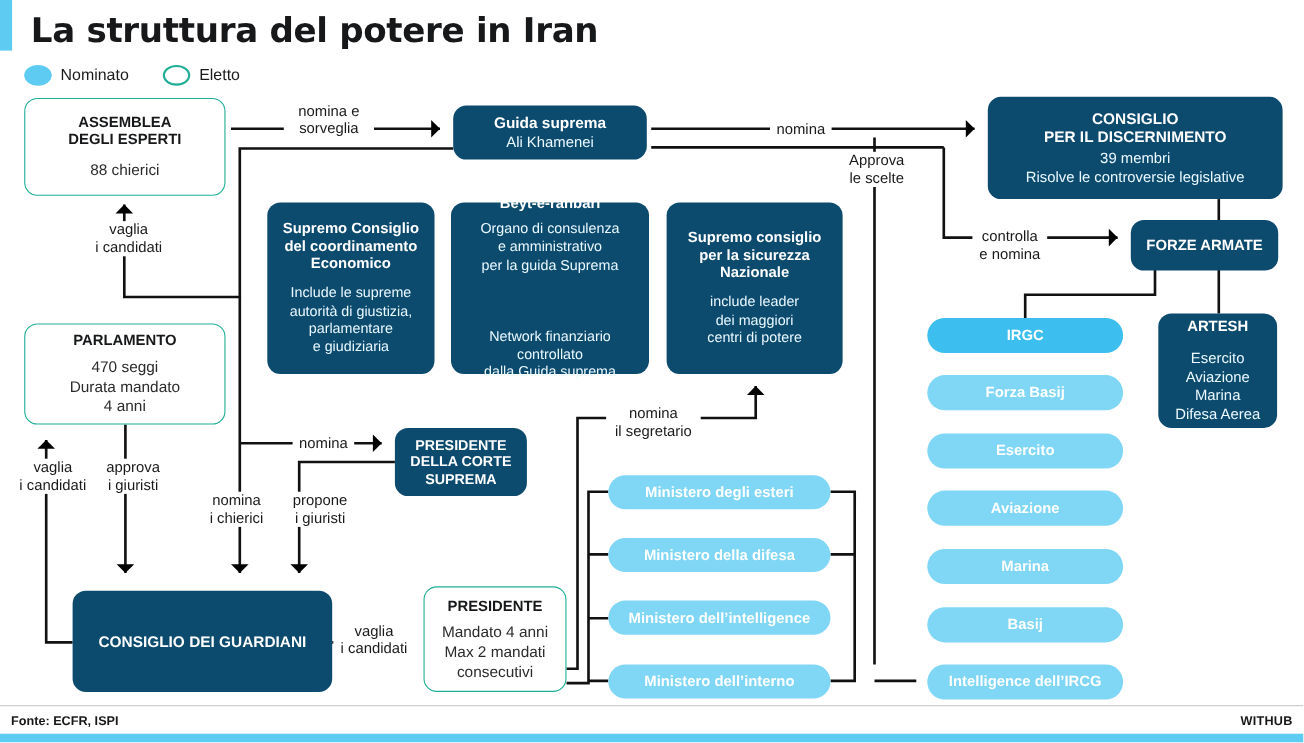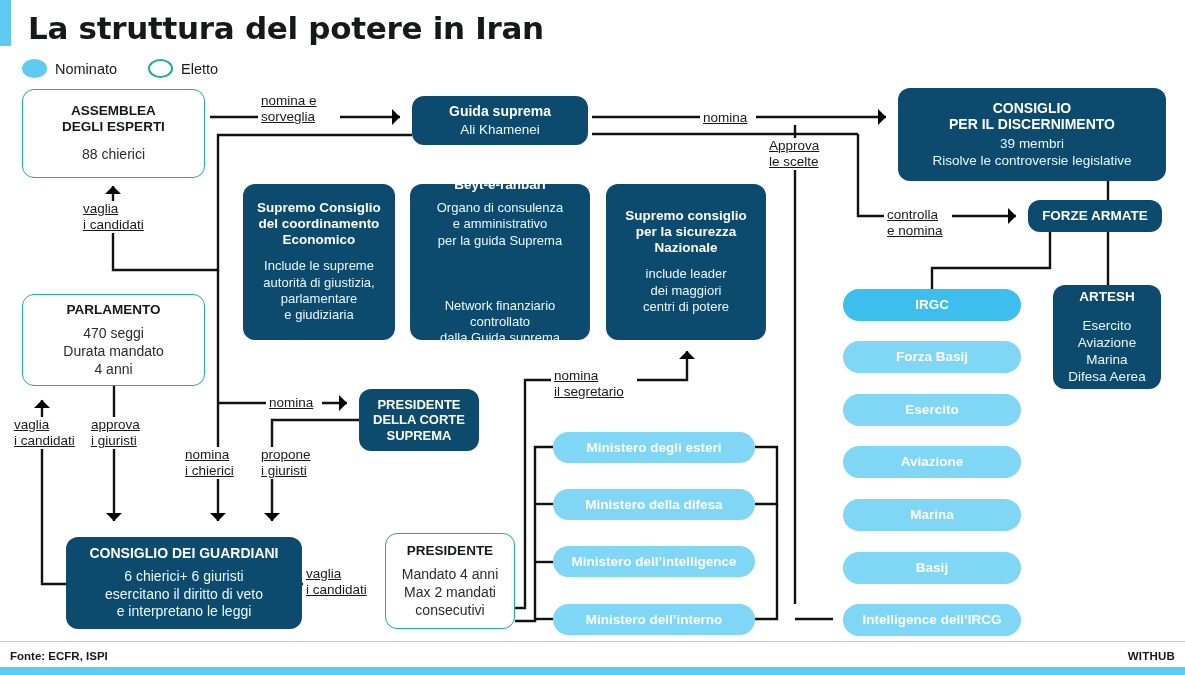--- a/index.html
+++ b/index.html
@@ -67,21 +67,21 @@
   .appointed-strong { background: #3CBFEF; }
   .appointed-light  { background: #7FD6F5; }
 
   
   svg.links { position: absolute; left: 0; top: 0; width: 1185px; height: 675px; pointer-events: none; }
   svg.links path, svg.links line { stroke: #111; stroke-width: 2.4; fill: none; }
 
   
   .caption {
     position: absolute; font-size: 13.5px; color: #1a1a1a; line-height: 1.18;
-    background: #fff; text-align: left; padding: 0 3px; white-space: pre-line; text-decoration: underline;
+    background: #fff; text-align: center; padding: 0 3px; white-space: pre-line;
   }
 </style>
 </head>
 <body>
 
 <div id="root">
 
   <div class="accent-bar"></div>
   <h1 class="title">La struttura del potere in Iran</h1>
 
@@ -193,21 +193,21 @@
           <div class="ttl" style="font-size: 13.5px;">Supremo consiglio</div>
           <div class="ttl" style="font-size: 13.5px;">per la sicurezza</div>
           <div class="ttl" style="font-size: 13.5px;">Nazionale</div>
         </div>
         <div style="margin-top: 11px;">
           <div class="sub" style="font-size: 13px;">include leader</div>
           <div class="sub" style="font-size: 13px;">dei maggiori</div>
           <div class="sub" style="font-size: 13px;">centri di potere</div>
         </div>
       </div>
-      <div class="node appointed" style="left: 1028px; top: 200px; width: 134px; height: 32px;">
+      <div class="node appointed" style="left: 1028px; top: 200px; width: 134px; height: 46px;">
         <div>
           <div class="ttl" style="font-size: 13.5px;">FORZE ARMATE</div>
         </div>
       </div>
       <div class="node elected" style="left: 22px; top: 294px; width: 183px; height: 92px;">
         <div>
           <div class="ttl" style="font-size: 13.5px;">PARLAMENTO</div>
         </div>
         <div style="margin-top: 8px;">
           <div class="sub" style="font-size: 14px;">470 seggi</div>
@@ -218,25 +218,20 @@
       <div class="node appointed" style="left: 359px; top: 389px; width: 120px; height: 62px;">
         <div>
           <div class="ttl" style="font-size: 13px;">PRESIDENTE</div>
           <div class="ttl" style="font-size: 13px;">DELLA CORTE</div>
           <div class="ttl" style="font-size: 13px;">SUPREMA</div>
         </div>
       </div>
       <div class="node appointed" style="left: 66px; top: 537px; width: 236px; height: 92px;">
         <div>
           <div class="ttl" style="font-size: 14px;">CONSIGLIO DEI GUARDIANI</div>
-        </div>
-        <div style="margin-top: 7px;">
-          <div class="sub" style="font-size: 14px;">6 chierici+ 6 giuristi</div>
-          <div class="sub" style="font-size: 14px;">esercitano il diritto di veto</div>
-          <div class="sub" style="font-size: 14px;">e interpretano le leggi</div>
         </div>
       </div>
       <div class="node elected" style="left: 385px; top: 533px; width: 130px; height: 96px;">
         <div>
           <div class="ttl" style="font-size: 13.5px;">PRESIDENTE</div>
         </div>
         <div style="margin-top: 8px;">
           <div class="sub" style="font-size: 14px;">Mandato 4 anni</div>
           <div class="sub" style="font-size: 14px;">Max 2 mandati</div>
           <div class="sub" style="font-size: 14px;">consecutivi</div>

